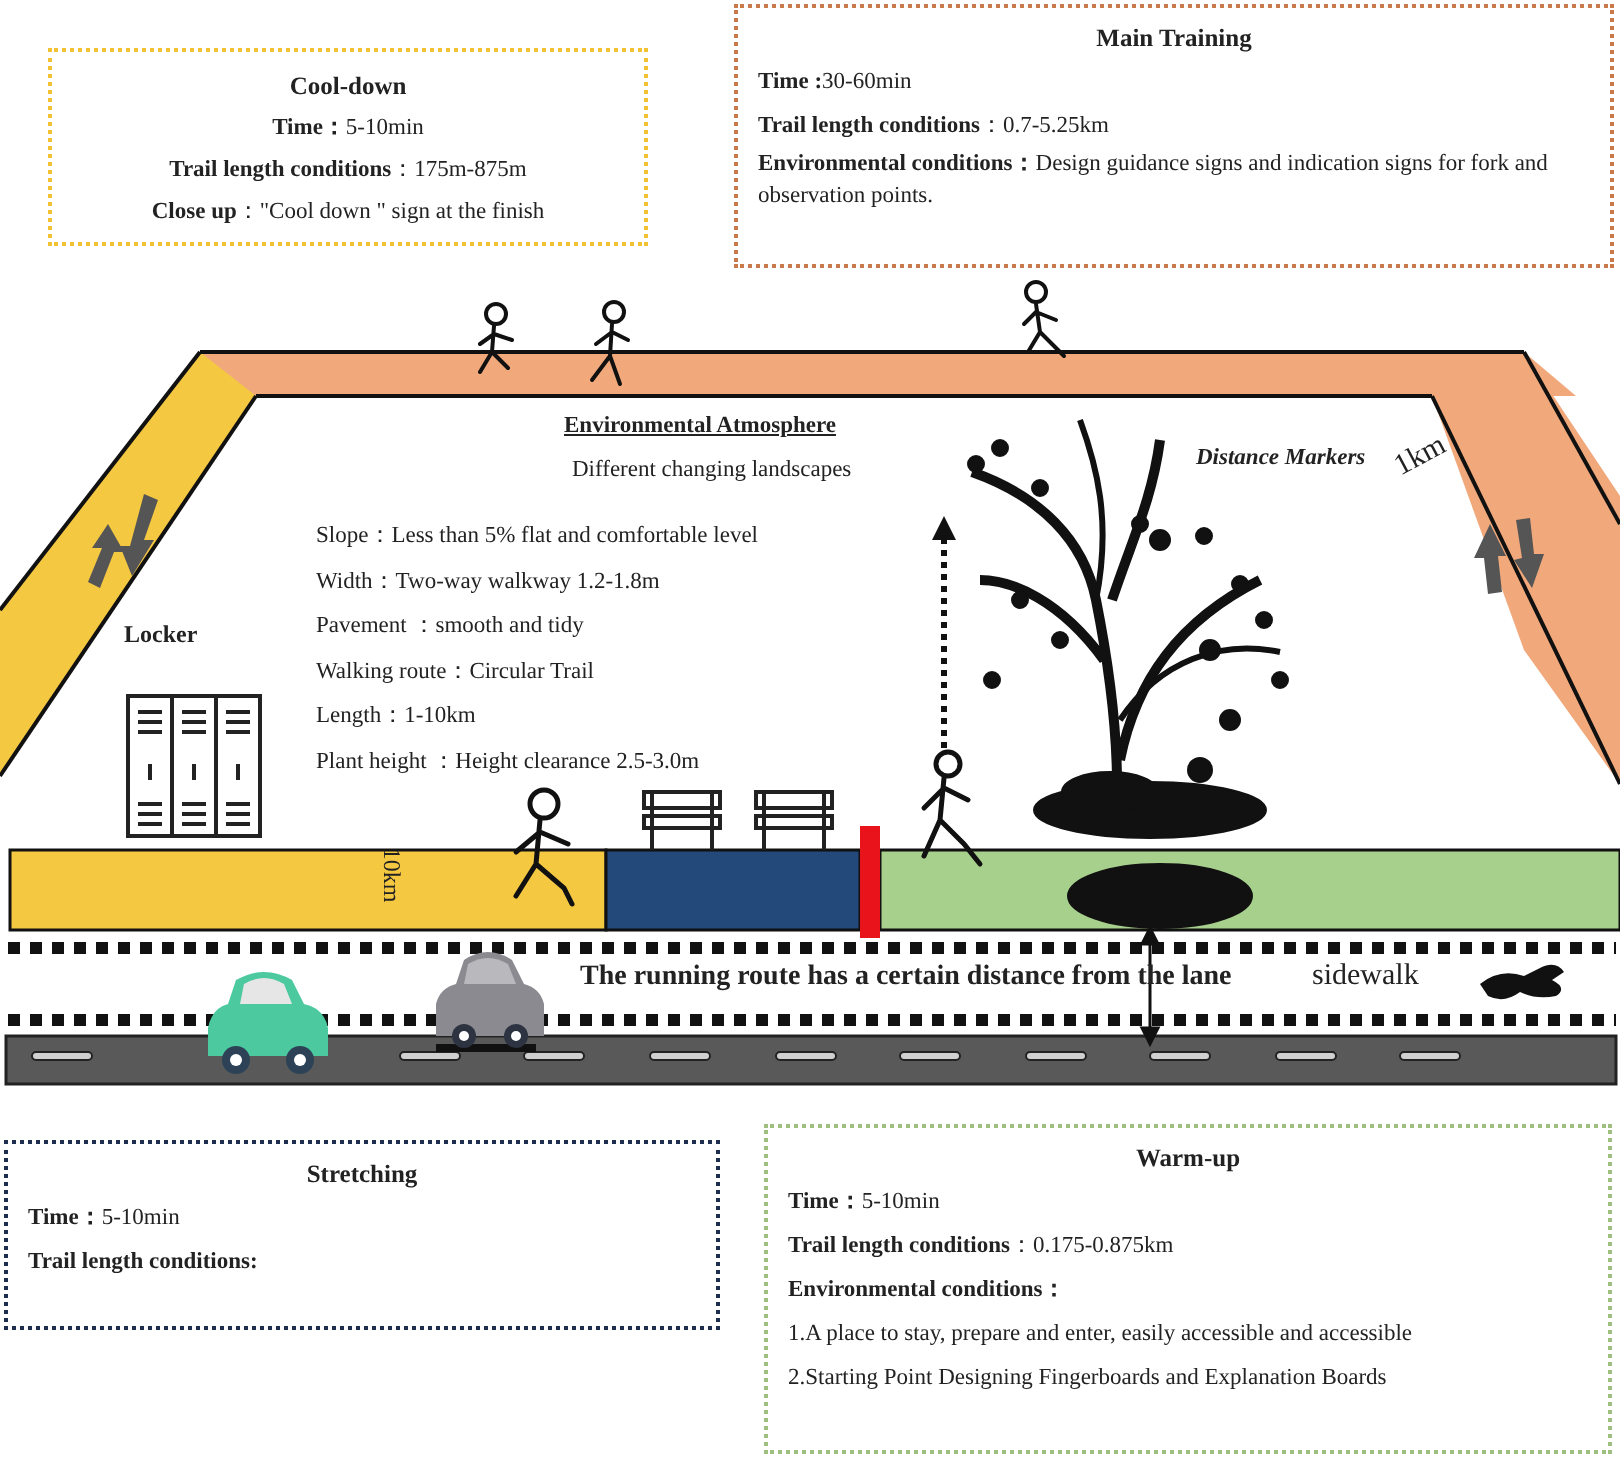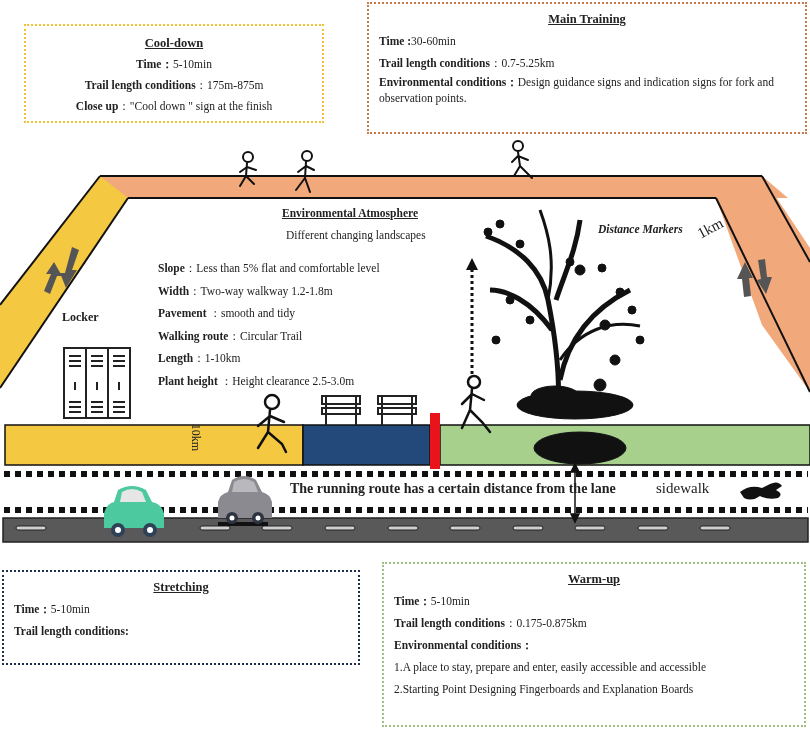--- a/index.html
+++ b/index.html
@@ -1,28 +1,28 @@
 <!DOCTYPE html>
 <html><head>
 <meta charset="utf-8">
 <style>
   html,body{margin:0;padding:0;background:#fff;}
   body{width:810px;height:730px;position:relative;overflow:hidden;font-family:"Liberation Serif","DejaVu Serif",serif;color:#222;}
   .box{position:absolute;box-sizing:border-box;background:#fff;font-size:11.5px;line-height:22px;}
-  .box .ttl{text-align:center;font-weight:bold;text-decoration:underline;font-size:12.5px;}
+  .box .ttl{text-align:center;font-weight:bold;font-size:12.5px;}
   .box b{font-weight:bold;}
   #cooldown{left:24px;top:24px;width:300px;height:99px;border:2px dotted #f2c233;padding:6px 6px;}
   #cooldown .l{line-height:21px;text-align:center;}
   #main{left:367px;top:2px;width:440px;height:132px;border:2px dotted #c9794a;padding:4px 10px;}
   #stretch{left:2px;top:570px;width:358px;height:95px;border:2px dotted #1e2e4e;padding:4px 10px;}
   #warmup{left:382px;top:562px;width:424px;height:165px;border:2px dotted #9fbf82;padding:4px 10px;}
   .abs{position:absolute;}
   svg{position:absolute;left:0;top:0;}
   .envtxt{position:absolute;font-size:11.5px;line-height:22.5px;}
-  .envtxt b{font-weight:bold;}
+  .envtxt b{font-weight:normal;}
   .lbl{position:absolute;font-size:12px;font-weight:bold;}
 </style>
 </head>
 <body>
 
 <svg width="810" height="730">
 
   <polygon points="100,176 762,176 788,198 104,198" fill="#f1a97c"></polygon>
 
   <polygon points="737,176 762,176 810,248 810,392 762,325 716,198 737,198" fill="#f1a97c"></polygon>

